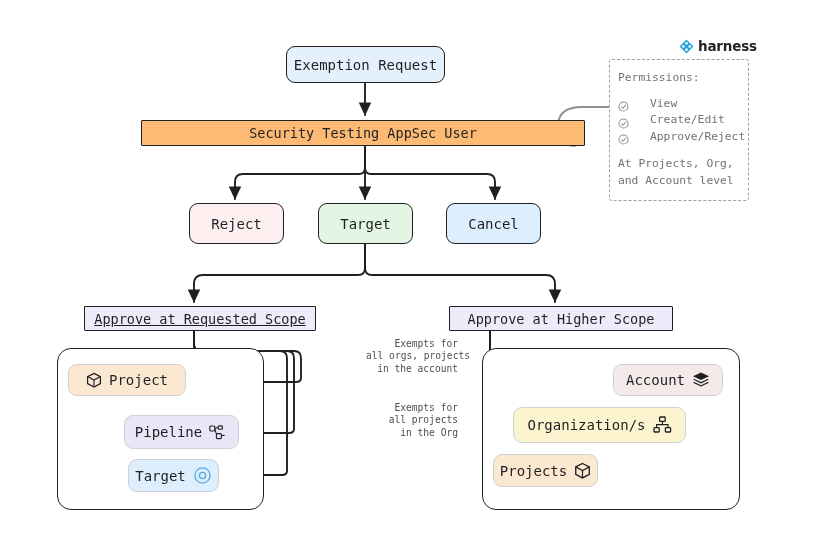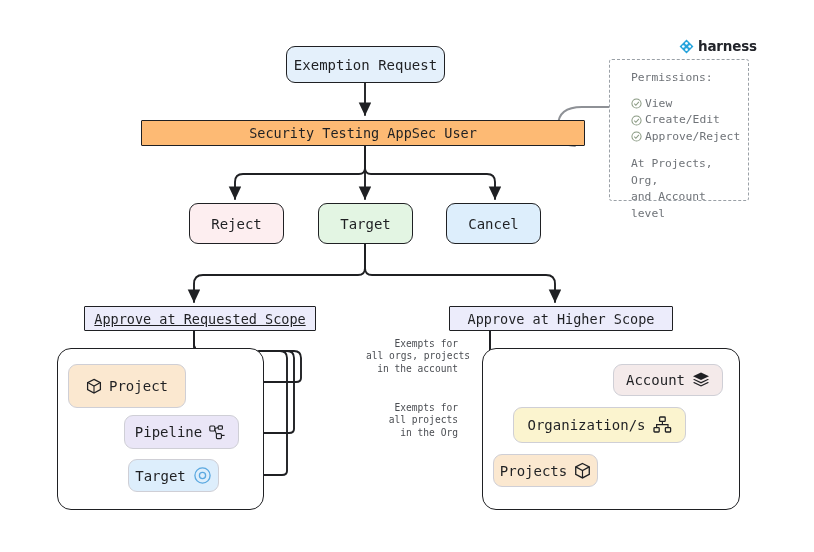--- a/index.html
+++ b/index.html
@@ -13,24 +13,24 @@
   .rnd{border:1.6px solid #1f2023;border-radius:9px;}
   .sq{border:1.4px solid #1f2023;border-radius:1px;}
   .soft{border:1.2px solid #cfcfd6;border-radius:9px;}
 
   .t14{font-size:14px;letter-spacing:0px;}
   .t13{font-size:13.5px;}
 
   .grp{position:absolute;border:1.7px solid #1f2023;border-radius:14px;background:#fff;}
 
   .permbox{position:absolute;border:1.5px dashed #9aa0a6;border-radius:3px;
-           background:#fff;box-sizing:border-box;padding:10px 21px;
+           background:#fff;box-sizing:border-box;padding:10px 8px;
            color:#6f7378;font-size:11.3px;line-height:16.5px;}
   .permlist{margin-top:9px;}
-  .permrow{display:flex;align-items:center;gap:3px;}
+  .permrow{display:flex;align-items:flex-end;gap:21px;}
   .chk{display:inline-block;width:11px;height:11px;flex:0 0 11px;}
 
   .brand{position:absolute;display:flex;align-items:center;gap:4px;
          font-family:"DejaVu Sans","Liberation Sans",sans-serif;
          font-weight:bold;font-size:13.5px;color:#22242a;letter-spacing:-0.2px;}
 
   .elabel{position:absolute;color:#4a4d52;font-size:9.6px;line-height:12.4px;
           text-align:right;white-space:pre;}
 
   .ic{display:inline-flex;align-items:center;margin:0 0 0 7px;}
@@ -111,21 +111,21 @@
   <div class="node sq t13" style="left:84px;top:306px;width:232px;height:25px;background:#ececfb;text-decoration:underline;">
     <span>Approve at Requested Scope</span>
   </div>
 
   <div class="node sq t13" style="left:449px;top:306px;width:224px;height:25px;background:#ececfb;">
     <span>Approve at Higher Scope</span>
   </div>
 
   <div class="grp" style="left:57px;top:348px;width:205px;height:160px;"></div>
 
-  <div class="node soft t14" style="left:68px;top:364px;width:118px;height:44px;background:#fbe8d0;">
+  <div class="node soft t14" style="left:68px;top:364px;width:118px;height:32px;background:#fbe8d0;">
     <span class="ic pre">
       <svg width="16" height="17" viewBox="0 0 16 17" fill="none" stroke="#1f2023" stroke-width="1.25">
         <path d="M8 1.4 L14.4 4.6 L14.4 11.6 L8 15 L1.6 11.6 L1.6 4.6 Z"></path>
         <path d="M1.6 4.6 L8 8.1 L14.4 4.6 M8 8.1 L8 15" stroke-width="1.1"></path>
       </svg>
     </span>
     <span>Project</span>
   </div>
 
   <div class="node soft t14" style="left:124px;top:415px;width:115px;height:34px;background:#eae6f7;">

